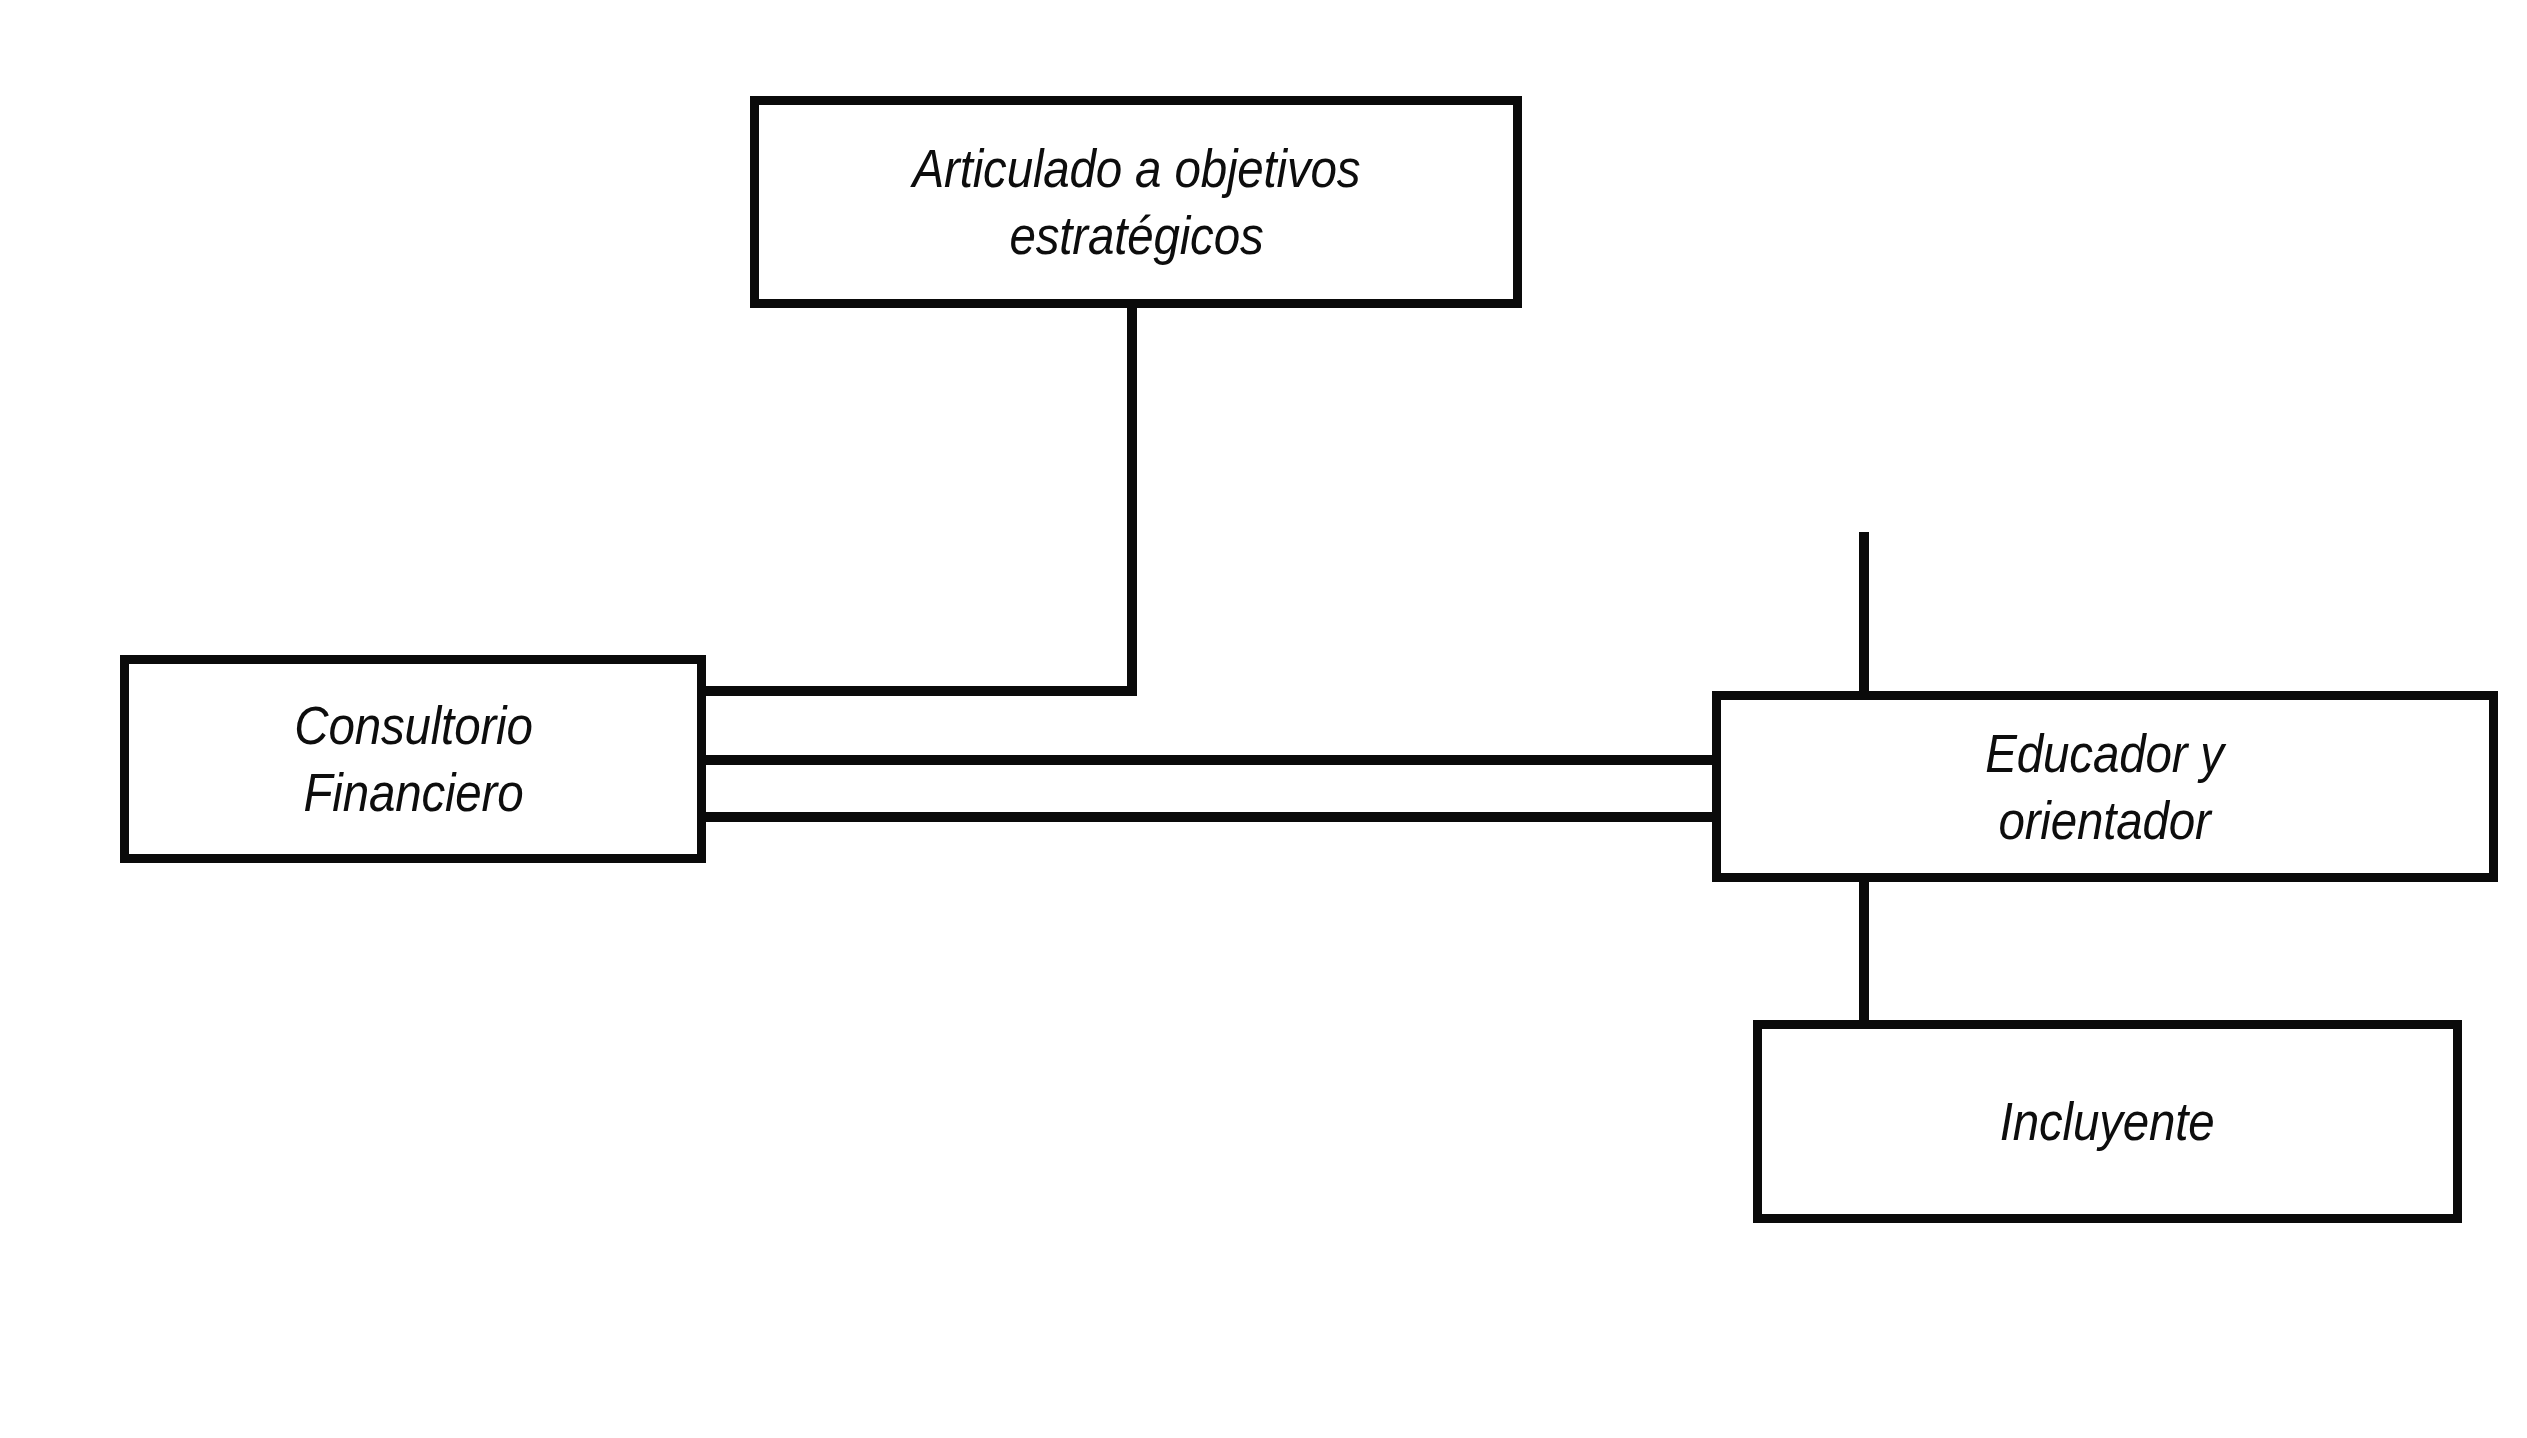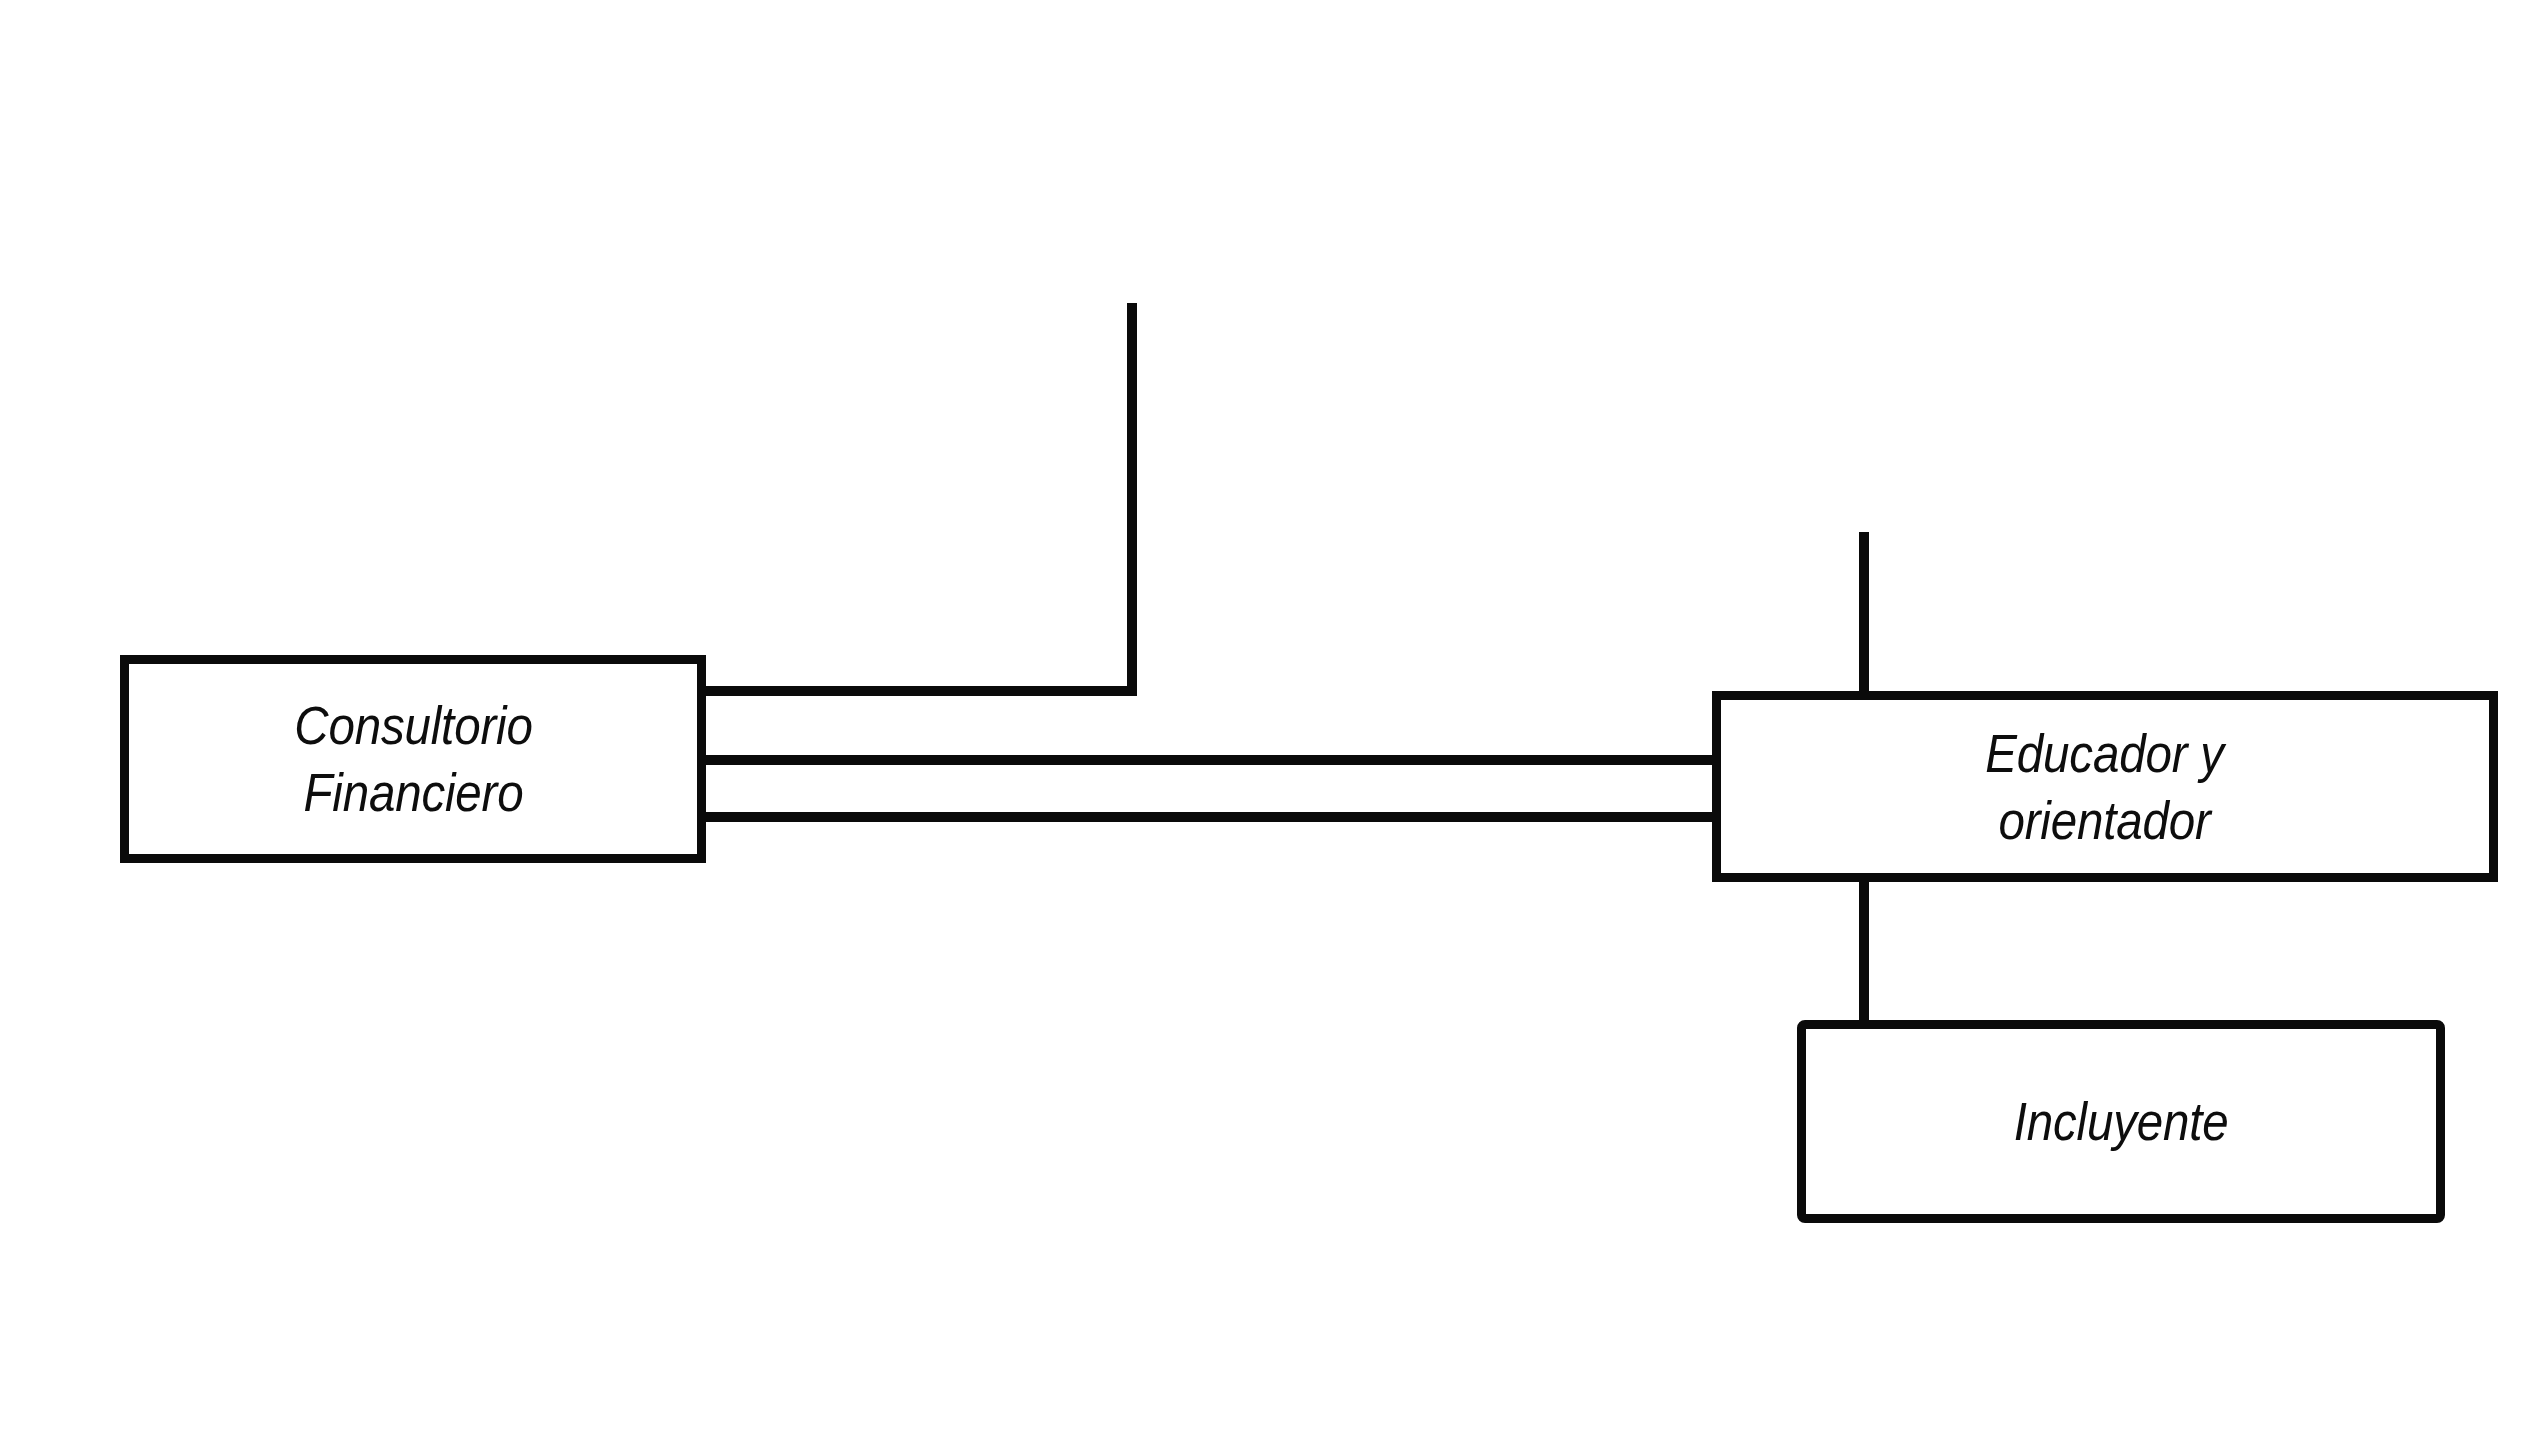--- a/index.html
+++ b/index.html
@@ -56,21 +56,21 @@
     left: 1712px; top: 337px;  width: 786px;  height: 202px;
   }
   #node-innovador .label { font-size: 54px; }
 
   #node-educador {
     left: 1712px; top: 691px;  width: 786px;  height: 191px;
   }
   #node-educador .label { font-size: 54px; }
 
   #node-incluyente {
-    left: 1797px; top: 1020px; width: 648px;  height: 203px; border-radius: 8px;
+    left: 1753px; top: 1020px; width: 709px;  height: 203px;
   }
   #node-incluyente .label { font-size: 54px; }
 
   
   .conn {
     position: absolute;
     background: #0a0a0a;
     z-index: 1;
   }
   .conn-h { height: 10px; }
@@ -101,20 +101,24 @@
   <div class="conn conn-v" id="edge-consultorio-articulado-v"></div>
 
   <div class="conn conn-h" id="edge-consultorio-educador-top"></div>
 
   <div class="conn conn-h" id="edge-consultorio-educador-bottom"></div>
 
   <div class="conn conn-v" id="edge-innovador-educador"></div>
 
   <div class="conn conn-v" id="edge-educador-incluyente"></div>
 
+  <div class="node" id="node-articulado">
+    <span class="label">Articulado a objetivos
+estratégicos</span>
+  </div>
 
   <div class="node" id="node-consultorio">
     <span class="label">Consultorio
 Financiero</span>
   </div>
 
 
   <div class="node" id="node-educador">
     <span class="label">Educador y
 orientador</span>

